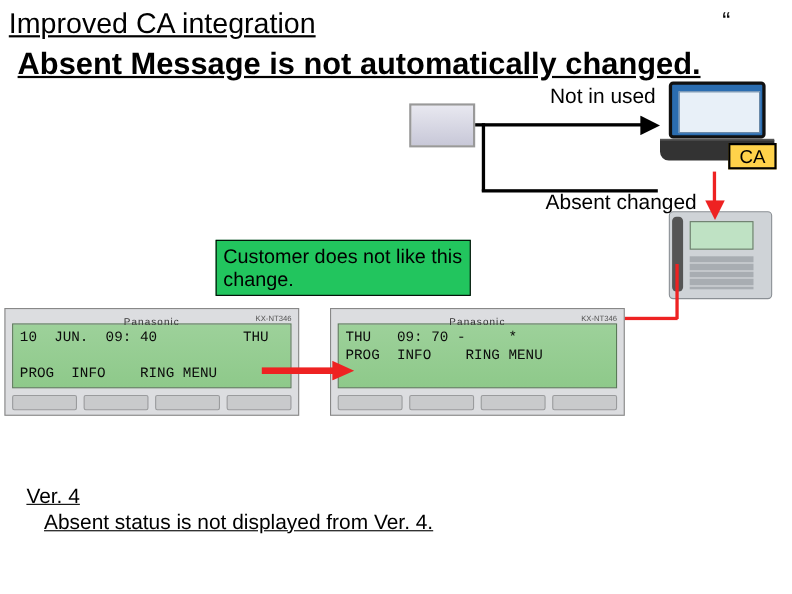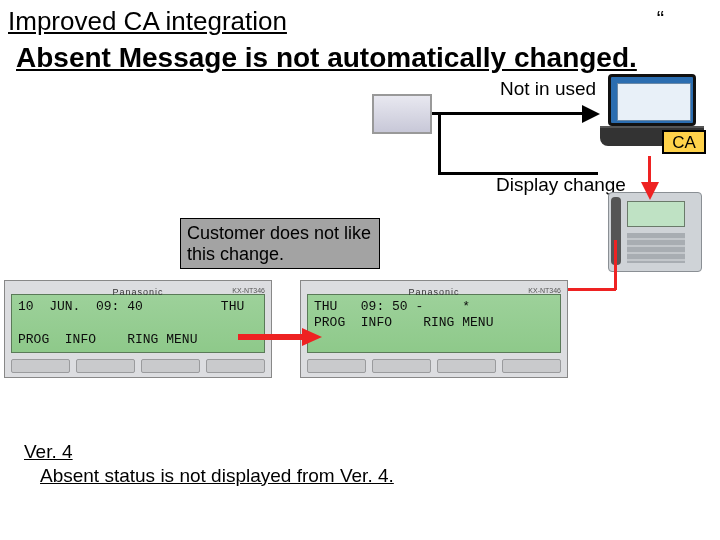--- a/index.html
+++ b/index.html
@@ -34,24 +34,24 @@
   .before-block {
     position: absolute;
     left: 8px; top: 76px;
     width: 320px;
     font-size: 19px;
     line-height: 1.25;
   }
   .before-body { margin-left: 16px; display:block; }
   .dislike-box {
     position: absolute;
-    left: 180px; top: 218px;
-    width: 200px;
+    left: 196px; top: 218px;
+    width: 232px;
     border: 1.5px solid #000;
-    background: #a3a3a3;
+    background: #22c55e;
     font-size: 18px;
     padding: 4px 6px;
     line-height: 1.15;
   }
   .ver4-block {
     position: absolute;
     left: 24px; top: 440px;
     font-size: 19px;
     line-height: 1.25;
     text-decoration: underline;
@@ -203,21 +203,21 @@
 </div>
 
 <div class="dislike-box">Customer does not like this change.</div>
 
 <div class="ver4-block">
   <span>Ver. 4</span><br>
   <span class="ver4-body">Absent status is not displayed  from Ver. 4.</span>
 </div>
 
 <div class="not-in-used">Not in used</div>
-<div class="display-changed">Display change</div>
+<div class="display-changed">Absent changed</div>
 
 <div class="pc-box"></div>
 
 <div class="laptop">
   <div class="laptop-screen"></div>
   <div class="laptop-base"></div>
 </div>
 <div class="ca-badge">CA</div>
 
 <div class="deskphone">
@@ -267,21 +267,21 @@
     <div class="panel-btn"></div>
     <div class="panel-btn"></div>
     <div class="panel-btn"></div>
     <div class="panel-btn"></div>
   </div>
 </div>
 
 <div class="panel" id="panel-right">
   <div class="panel-brand">Panasonic</div>
   <div class="panel-model">KX-NT346</div>
-  <div class="lcd"><span>THU   09: 50 -     *</span>
+  <div class="lcd"><span>THU   09: 70 -     *</span>
 <span>PROG  INFO    RING MENU</span>
 <span> </span></div>
   <div class="panel-btnrow">
     <div class="panel-btn"></div>
     <div class="panel-btn"></div>
     <div class="panel-btn"></div>
     <div class="panel-btn"></div>
   </div>
 </div>
 

